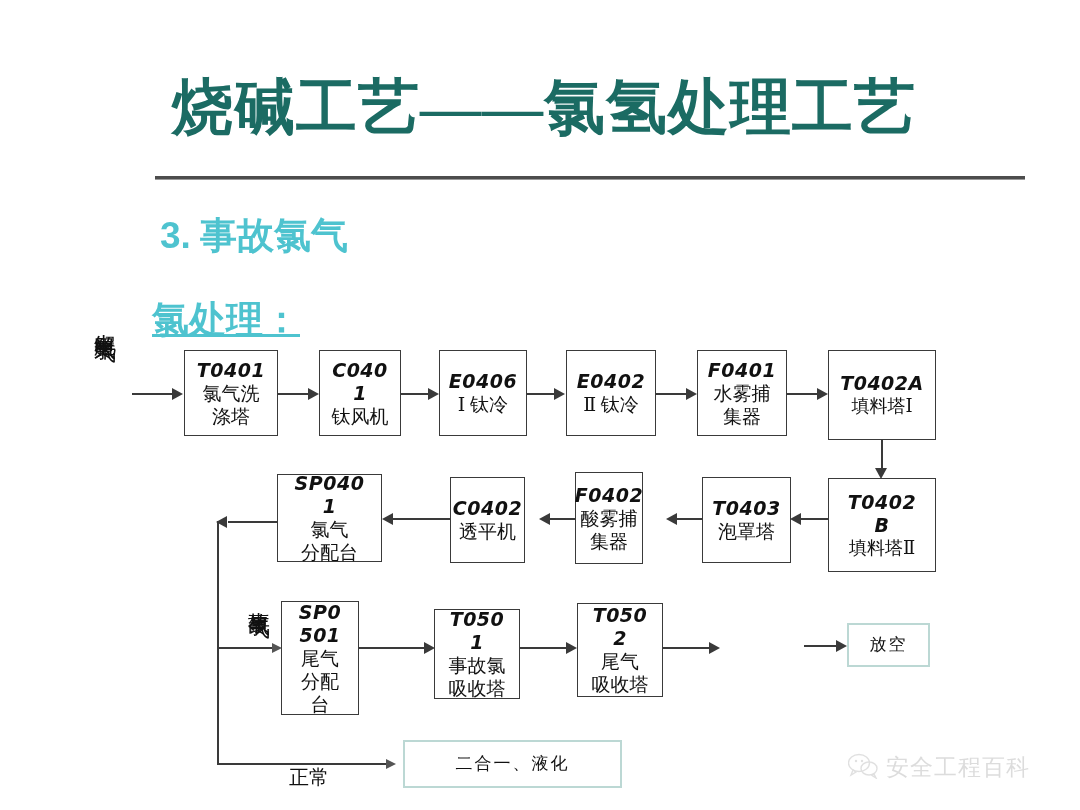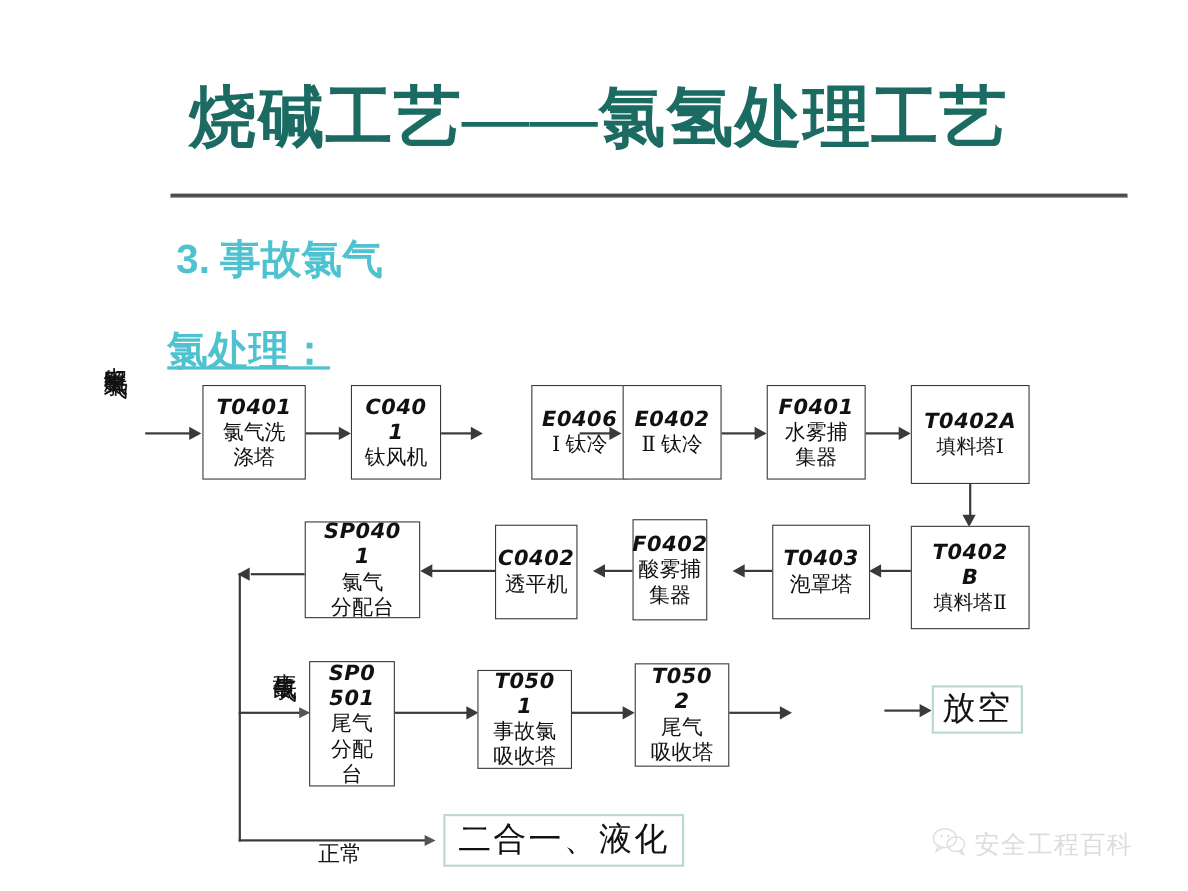--- a/index.html
+++ b/index.html
@@ -92,21 +92,21 @@
     line-height: 23px;
     white-space: nowrap;
   }
   .node.wide .cn { font-size: 18px; }
 
   
   .node.terminal {
     border: 2.5px solid #bcd8d4;
   }
   .node.terminal .cn {
-    font-size: 30px;
+    font-size: 17px;
     line-height: 30px;
     letter-spacing: 2px;
   }
 
   
   .vlabel {
     position: absolute;
     font-family: "Liberation Serif", "DejaVu Serif", serif;
     font-size: 22px;
     line-height: 30px;
@@ -206,21 +206,21 @@
 
   <div class="node" style="left:319px; top:350px; width:82px; height:86px;">
     <span class="code">C040</span>
     <span class="code">1</span>
     <span class="cn">钛风机</span>
   </div>
 
   <div class="conn h" style="left:401px; top:393px; width:29px;"></div>
   <div class="arrow right" style="left:428px; top:388px;"></div>
 
-  <div class="node" style="left:439px; top:350px; width:88px; height:86px;margin-left:44px;">
+  <div class="node" style="left:439px; top:350px; width:88px; height:86px;">
     <span class="code">E0406</span>
     <span class="cn">Ⅰ 钛冷</span>
   </div>
 
   <div class="conn h" style="left:527px; top:393px; width:29px;"></div>
   <div class="arrow right" style="left:554px; top:388px;"></div>
 
   <div class="node" style="left:566px; top:350px; width:90px; height:86px;">
     <span class="code">E0402</span>
     <span class="cn">Ⅱ 钛冷</span>

